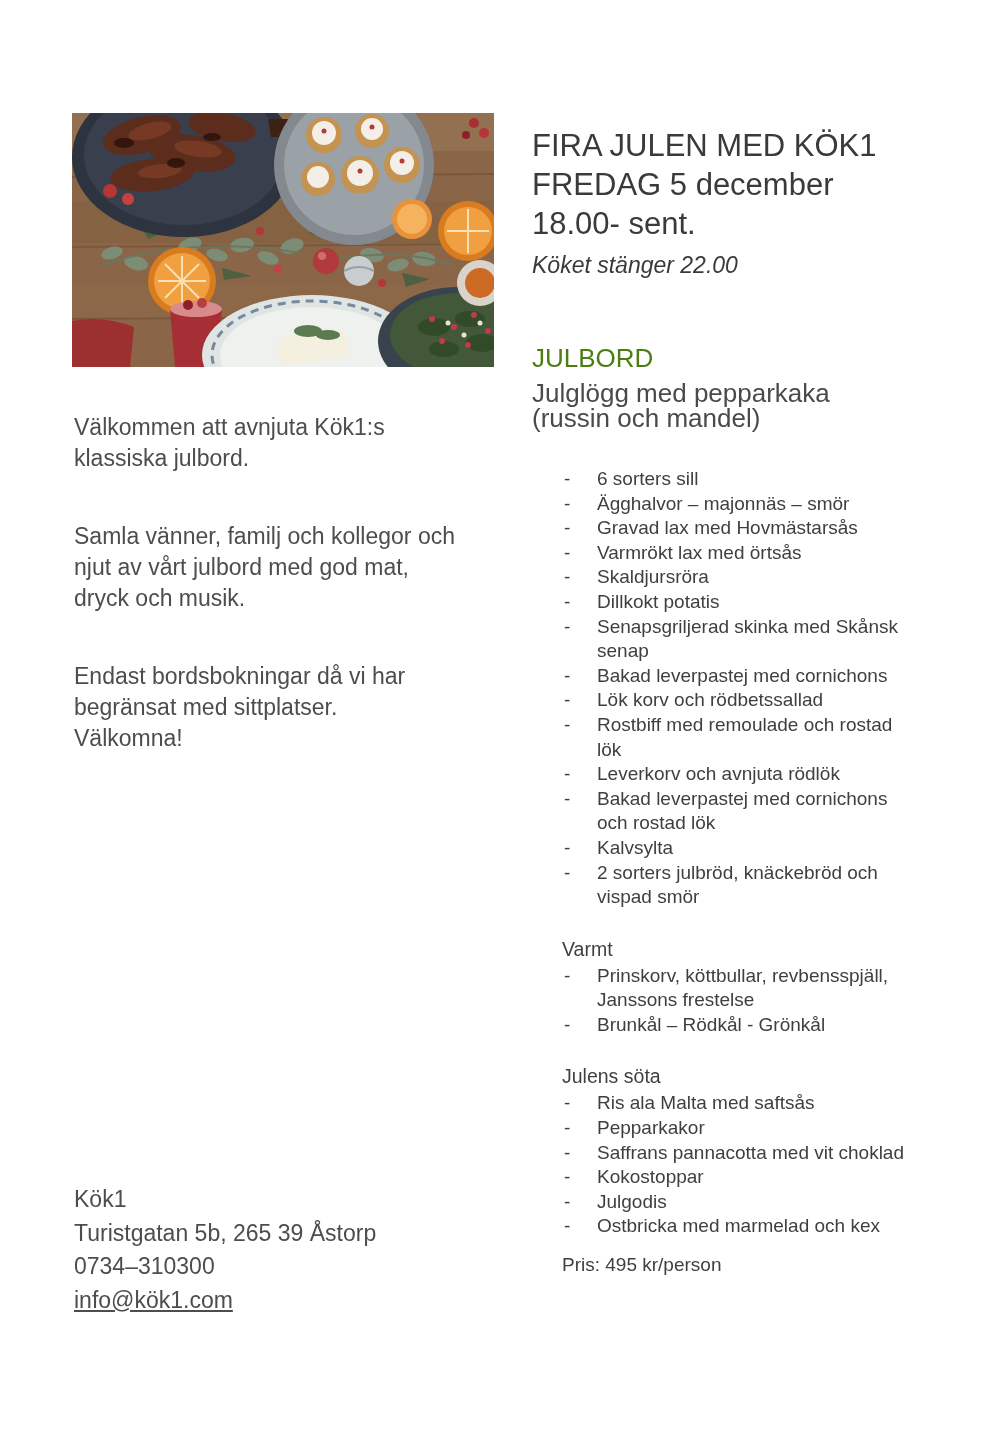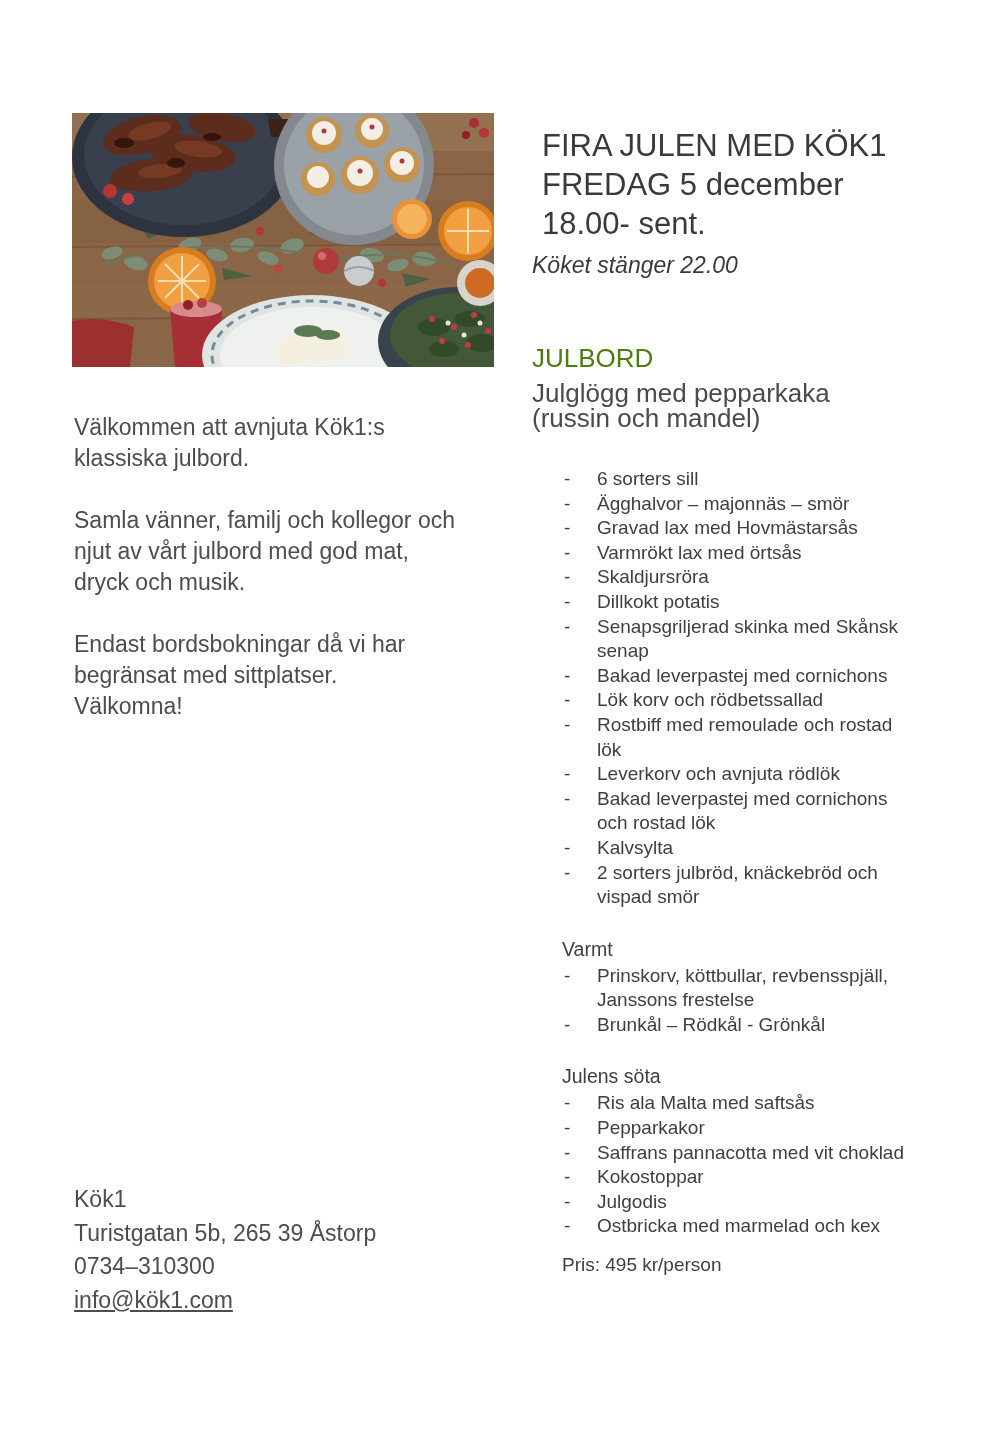--- a/index.html
+++ b/index.html
@@ -19,36 +19,36 @@
     width:422px; height:254px;
     overflow:hidden;
   }
   .photo svg { display:block; width:100%; height:100%; }
 
   
   .left-text {
     position:absolute; left:74px; top:412px; width:392px;
     color:#4d4d4d; font-size:23px; line-height:31px;
   }
-  .left-text .para { margin-top:31px; }
+  .left-text .para { margin-top:47px; }
   .left-text .para.first { margin-top:0; }
   .left-text .para.no-gap { margin-top:0; }
 
   .contact {
     position:absolute; left:74px; top:1183px;
     color:#4d4d4d; font-size:23px; line-height:33.5px;
   }
   .contact a { color:#4d4d4d; text-decoration:underline; cursor:pointer; }
 
   
   .right-col {
     position:absolute; left:532px; top:126px; width:412px;
     color:#3d3d3d;
   }
-  .title-line { font-size:31px; line-height:39px; color:#3a3a3a;margin-left:10px; }
+  .title-line { font-size:31px; line-height:39px; color:#3a3a3a; }
   .subtitle {
     font-size:23px; font-style:italic; line-height:30px;
     margin-top:7px; color:#3a3a3a;
   }
   .menu-heading { font-size:26px; line-height:33px; margin-top:62px; color:#4d7c0f; }
   .menu-intro { font-size:26px; line-height:25px; margin-top:6px; color:#4a4a4a; }
 
   .menu-list {
     list-style:none;
     margin:36px 0 0 30px;

